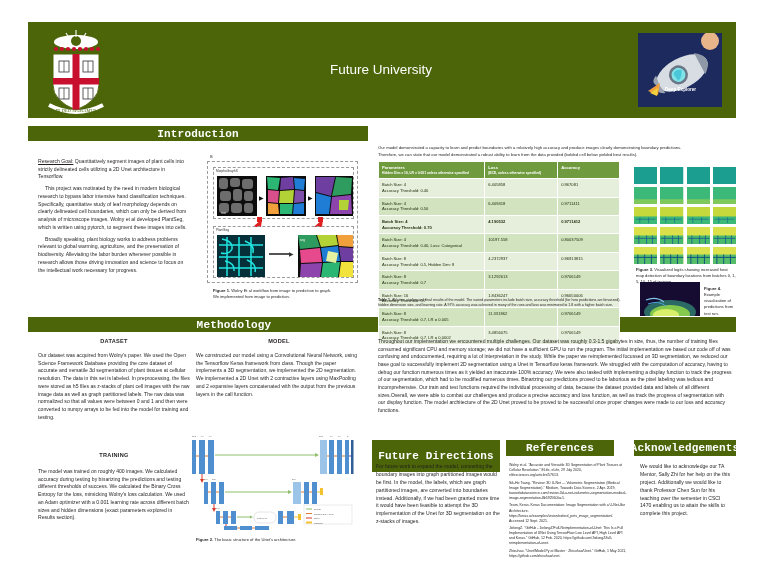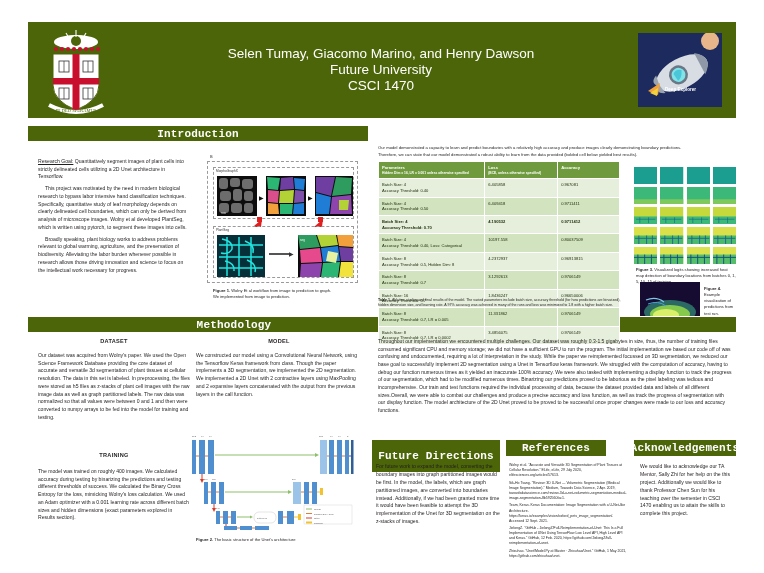--- a/index.html
+++ b/index.html
@@ -259,23 +259,21 @@
           <line x1="20" y1="63" x2="20" y2="74"></line>
           <line x1="44" y1="63" x2="44" y2="74"></line>
         </g>
 
         <path d="M5 80 Q32 94 59 80" fill="none" stroke="#ffffff" stroke-width="4"></path>
         <text x="32" y="87" font-size="4.6" fill="#4b6508" text-anchor="middle" font-family="Liberation Serif, serif">IN DEO SPERAMUS</text>
       </svg>
     </div>
 
     <div class="title-block">
-      <div class="title-sub">Selen Tumay, Giacomo Marino, and Henry Dawson</div>
       <div class="title-sub">Future University</div>
-      <div class="title-sub">CSCI 1470</div>
     </div>
 
     <div class="rocket-wrap">
       <svg width="84" height="74" viewBox="0 0 84 74">
         <rect width="84" height="74" fill="#1d2a5e"></rect>
         <circle cx="72" cy="8" r="9" fill="#e8b48a"></circle>
 
         <g transform="rotate(-28 44 40)">
           <ellipse cx="44" cy="40" rx="28" ry="15" fill="#d8dde4"></ellipse>
           <path d="M64 28 Q80 40 64 52 Z" fill="#8e98a6"></path>
@@ -290,21 +288,21 @@
         <path d="M12 60 L20 55 L19 63 Z" fill="#f2d23c"></path>
         <text x="27" y="58" font-size="4.6" fill="#ffffff" font-weight="bold" font-family="Liberation Sans, sans-serif">Deep Explorer</text>
       </svg>
     </div>
   </div>
 
   <div class="secbar big" style="left:28px; top:126px; width:340px; height:15px;">Introduction</div>
   <div class="secbar big" style="left:28px; top:317px; width:412px; height:15px;">Methodology</div>
   <div class="secbar big" style="left:372px; top:317px; width:364px; height:15px;">Discussion</div>
   <div class="secbar big" style="left:372px; top:440px; width:128px; height:32px;">Future Directions</div>
-  <div class="secbar big" style="left:506px; top:440px; width:100px; height:16px;">References</div>
+  <div class="secbar big" style="left:506px; top:440px; width:108px; height:16px;">References</div>
   <div class="secbar big" style="left:634px; top:440px; width:102px; height:16px;">Acknowledgements</div>
 
   <div class="body-text" style="left:38px; top:158px; width:152px;">
     <p><span class="u">Research Goal:</span><span> Quantitatively segment images of plant cells into strictly delineated cells utilizing a 2D Unet architecture in Tensorflow.</span></p>
     <p class="indent">This project was motivated by the need in modern biological research to bypass labor intensive hand classification techniques. Specifically, quantitative study of leaf morphology depends on clearly delineated cell boundaries, which can only be derived from analysis of microscope images. Wolny et al developed PlantSeg, which is written using pytorch, to segment these images into cells.</p>
     <p class="indent">Broadly speaking, plant biology works to address problems relevant to global warming, agriculture, and the preservation of biodiversity. Alleviating the labor burden whenever possible in research allows those driving innovation and science to focus on the intellectual work necessary for progress.</p>
   </div>
 
   <div class="fig1" style="left:207px; top:161px; width:151px; height:122px;">
     <div style="position:absolute;left:2px;top:-8px;font-size:4px;color:#333;">B</div>

